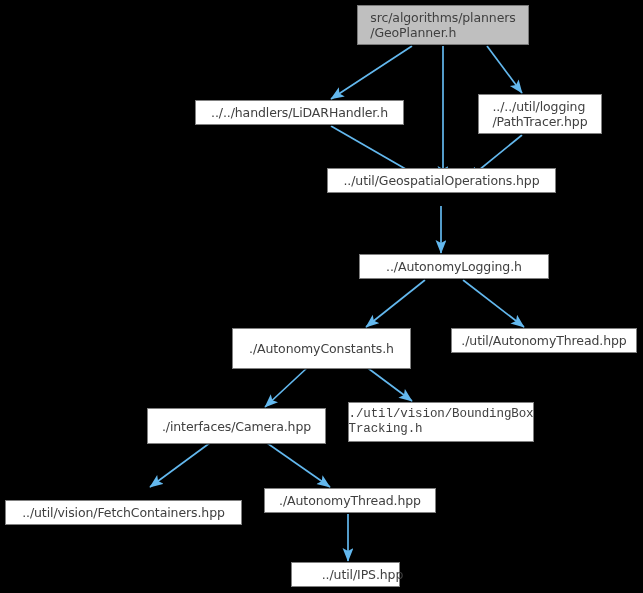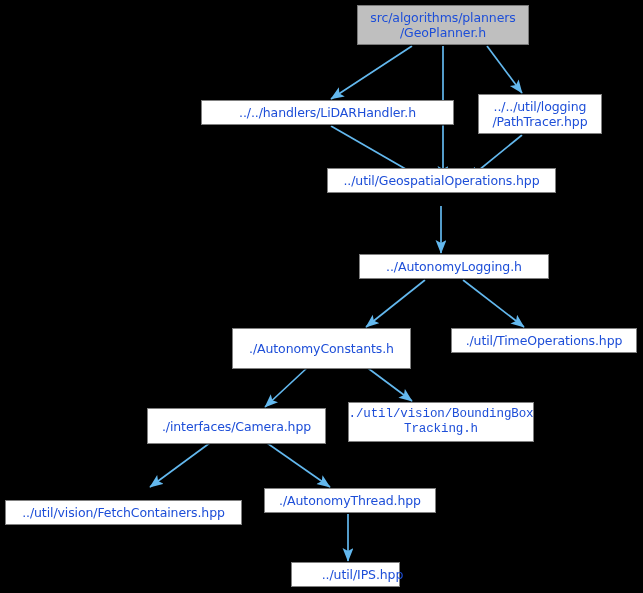--- a/index.html
+++ b/index.html
@@ -25,24 +25,23 @@
     top: 0;
     width: 643px;
     height: 593px;
   }
   .node {
     position: absolute;
     box-sizing: border-box;
     display: flex;
     align-items: center;
     justify-content: center;
-    text-align: center;
     border: 1px solid #808080;
     background: #ffffff;
-    color: #1d4ed8;
+    color: #404040;
     font-size: 12.5px;
     line-height: 15px;
     letter-spacing: -0.1px;
     white-space: pre-line;
     z-index: 2;
     box-shadow: 1px 1px 0 0 rgba(0,0,0,0.55);
   }
   .node.root {
     background: #bfbfbf;
     border-color: #7a7a7a;
@@ -70,27 +69,27 @@
         <line x1="322" y1="354" x2="265" y2="407" stroke="#63b8ee" stroke-width="1.7" marker-end="url(#arrowhead)"></line>
         <line x1="349" y1="354" x2="412" y2="401" stroke="#63b8ee" stroke-width="1.7" marker-end="url(#arrowhead)"></line>
         <line x1="222" y1="434" x2="150" y2="487" stroke="#63b8ee" stroke-width="1.7" marker-end="url(#arrowhead)"></line>
         <line x1="254" y1="434" x2="330" y2="487" stroke="#63b8ee" stroke-width="1.7" marker-end="url(#arrowhead)"></line>
         <line x1="348" y1="514" x2="348" y2="561" stroke="#63b8ee" stroke-width="1.7" marker-end="url(#arrowhead)"></line>
       </g>
   </svg>
   <div id="nodes-group">
       <div class="node root" style="left: 357px; top: 5px; width: 172px; height: 40px;">src/algorithms/planners
 /GeoPlanner.h</div>
-      <div class="node" style="left: 201px; top: 100px; width: 253px; height: 25px;">../../handlers/LiDARHandler.h</div>
+      <div class="node" style="left: 195px; top: 100px; width: 209px; height: 25px;">../../handlers/LiDARHandler.h</div>
       <div class="node" style="left: 478px; top: 94px; width: 124px; height: 40px;">../../util/logging
 /PathTracer.hpp</div>
       <div class="node" style="left: 327px; top: 168px; width: 229px; height: 25px;">../util/GeospatialOperations.hpp</div>
       <div class="node" style="left: 359px; top: 254px; width: 190px; height: 25px;">../AutonomyLogging.h</div>
       <div class="node" style="left: 232px; top: 328px; width: 179px; height: 41px;">./AutonomyConstants.h</div>
-      <div class="node" style="left: 451px; top: 328px; width: 186px; height: 25px;">./util/TimeOperations.hpp</div>
+      <div class="node" style="left: 451px; top: 328px; width: 186px; height: 25px;">./util/AutonomyThread.hpp</div>
       <div class="node" style="left: 147px; top: 408px; width: 179px; height: 36px;">./interfaces/Camera.hpp</div>
       <div class="node" style="left: 348px; top: 402px; width: 186px; height: 40px; font-family: Liberation Mono, monospace;">./util/vision/BoundingBox
 Tracking.h</div>
       <div class="node" style="left: 5px; top: 488px; width: 237px; height: 25px; margin-top: 12px;">../util/vision/FetchContainers.hpp</div>
       <div class="node" style="left: 264px; top: 488px; width: 172px; height: 25px;">./AutonomyThread.hpp</div>
       <div class="node" style="left: 291px; top: 562px; width: 109px; height: 25px; padding-left: 34px;">../util/IPS.hpp</div>
     </div>
 </div>
 
 </body></html>

